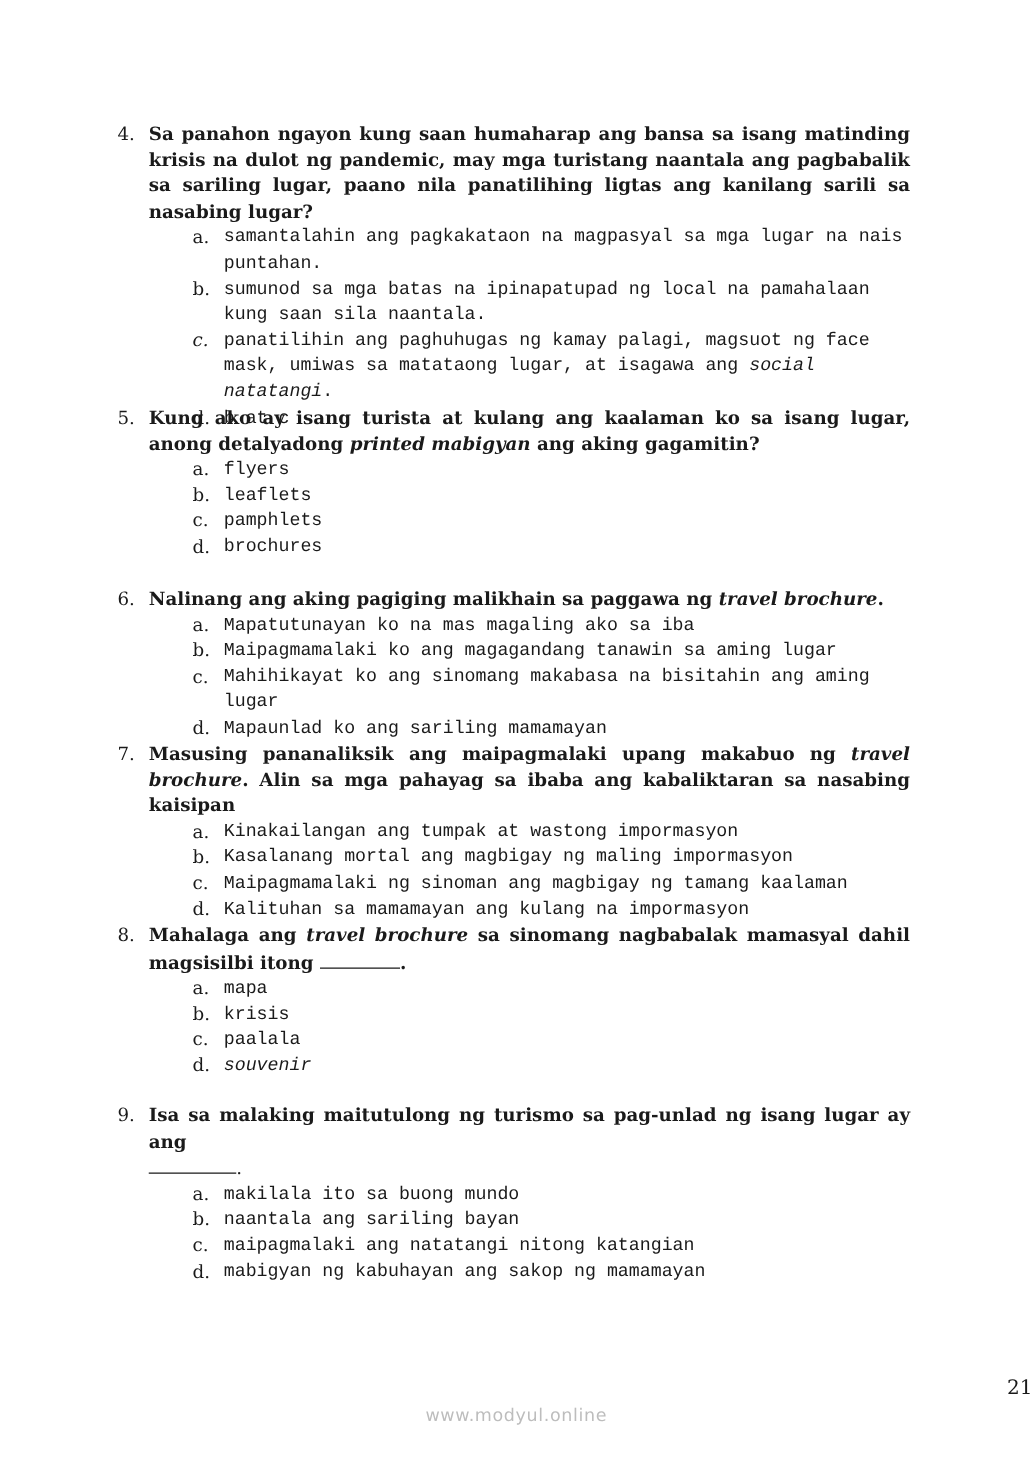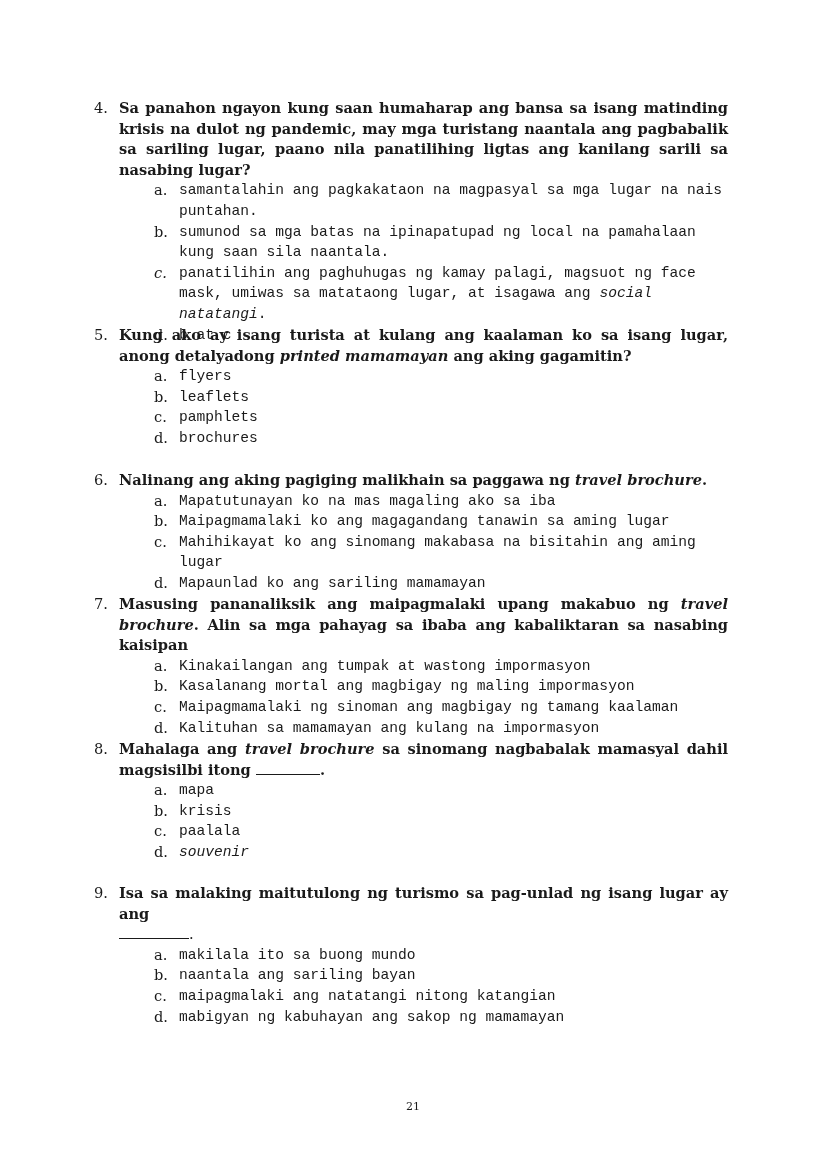--- a/index.html
+++ b/index.html
@@ -13,21 +13,21 @@
     .q-row { display: flex; }
     .q-num { width: 25px; flex: none; }
     .q-text { flex: 1; text-align: justify; font-weight: bold; }
     .q-text.last-justify { text-align-last: justify; }
     .choices { margin-left: 60px; margin-top: 0; }
     .choice { display: flex; }
     .c-letter { width: 25px; flex: none; }
     .c-text { flex: 1; font-family: Liberation Mono, monospace; }
     .it { font-style: italic; }
     .blank { display: inline-block; border-bottom: 1px solid #1a1a1a; height: 14px; vertical-align: baseline; }
-    .page-num { position: absolute; top: 1100px; left: 0; width: 826px; text-align: center; font-size: 11px; }
+    .page-num { position: absolute; top: 1100px; left: 0; width: 826px; text-align: right; font-size: 16px; }
     .watermark { position: absolute; top: 1125px; left: 0; width: 826px; text-align: center; font-family: "DejaVu Sans", "Liberation Sans", sans-serif; font-size: 14px; color: #bdbdbd; letter-spacing: 0.5px; }
   </style>
 </head>
 <body>
 
 <div class="page">
 
   <div class="question" style="top:98px;">
     <div class="q-row">
       <span class="q-num">4.</span>
@@ -49,21 +49,21 @@
       <div class="choice">
         <span class="c-letter">d.</span>
         <span class="c-text">b at c</span>
       </div>
     </div>
   </div>
 
   <div class="question" style="top:325px;">
     <div class="q-row">
       <span class="q-num">5.</span>
-      <span class="q-text"><span>Kung ako ay isang turista at kulang ang kaalaman ko sa isang lugar, anong detalyadong </span><span class="it">printed mamamayan</span><span> ang aking gagamitin?</span></span>
+      <span class="q-text"><span>Kung ako ay isang turista at kulang ang kaalaman ko sa isang lugar, anong detalyadong </span><span class="it">printed mabigyan</span><span> ang aking gagamitin?</span></span>
     </div>
     <div class="choices">
       <div class="choice">
         <span class="c-letter">a.</span>
         <span class="c-text">flyers</span>
       </div>
       <div class="choice">
         <span class="c-letter">b.</span>
         <span class="c-text">leaflets</span>
       </div>
@@ -176,13 +176,14 @@
         <span class="c-text">maipagmalaki ang natatangi nitong katangian</span>
       </div>
       <div class="choice">
         <span class="c-letter">d.</span>
         <span class="c-text">mabigyan ng kabuhayan ang sakop ng mamamayan</span>
       </div>
     </div>
   </div>
 
   <div class="page-num">21</div>
+  <div class="watermark">www.modyul.online</div>
 </div>
 
 </body></html>

